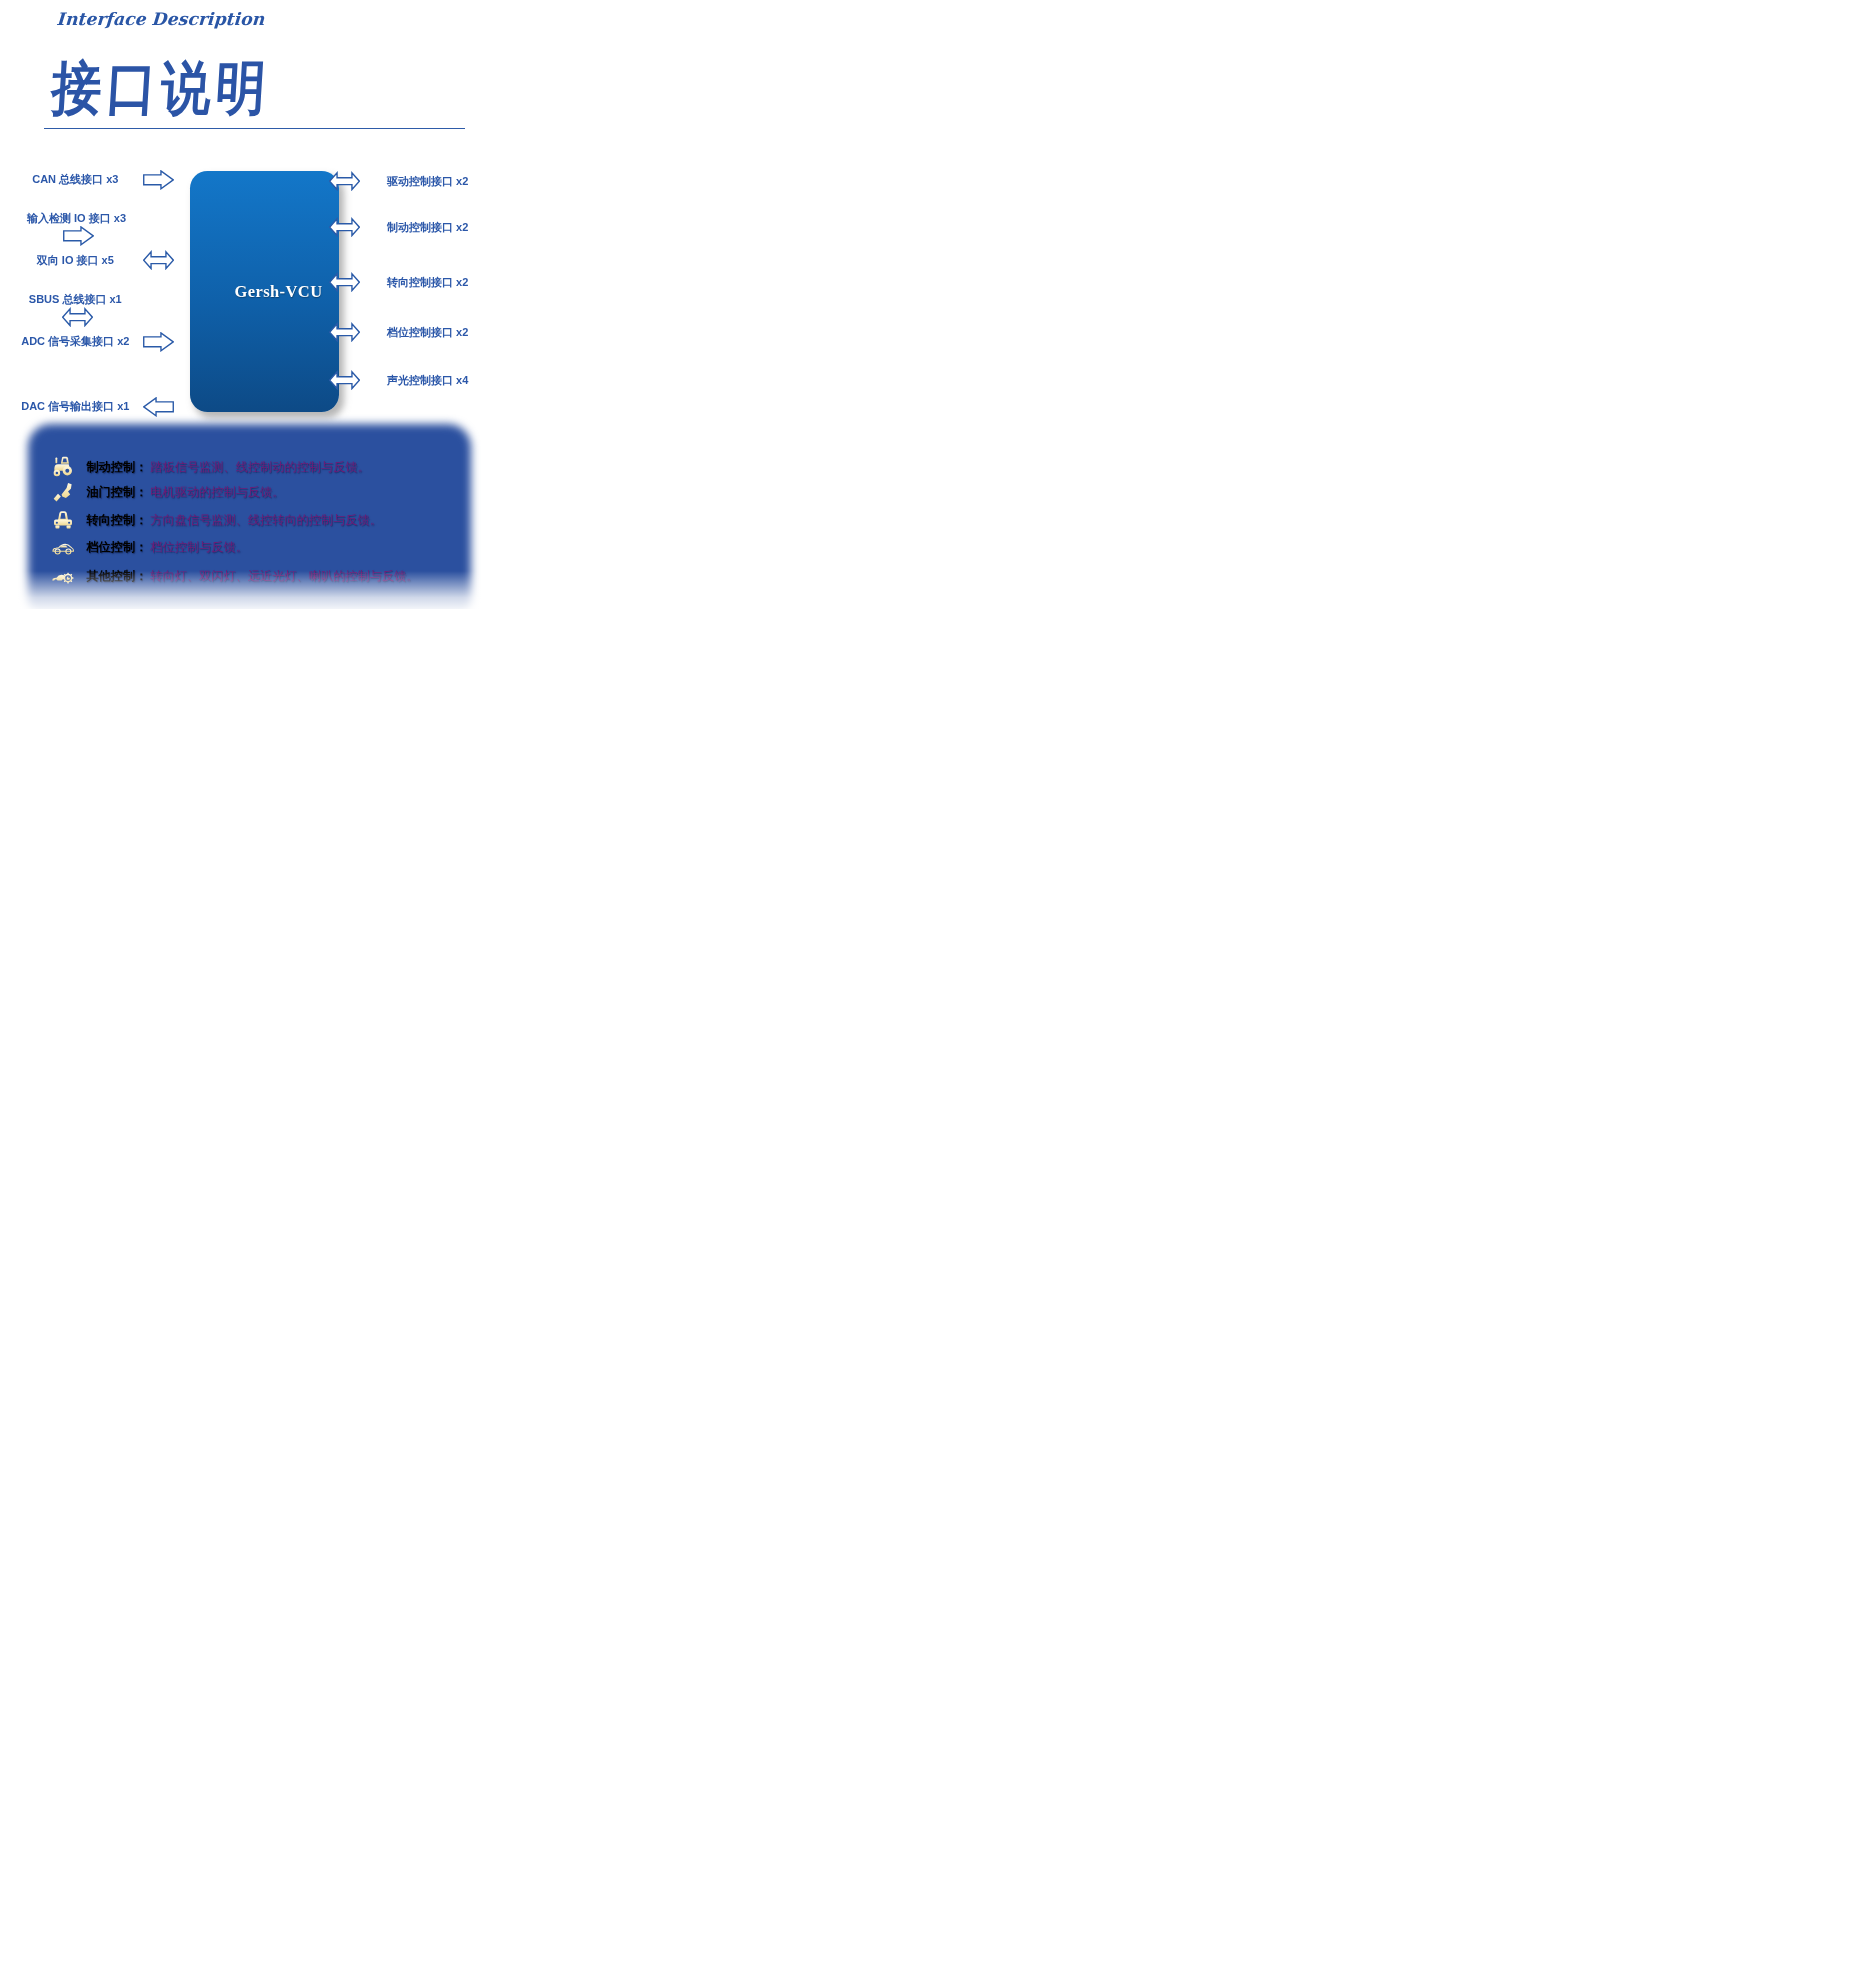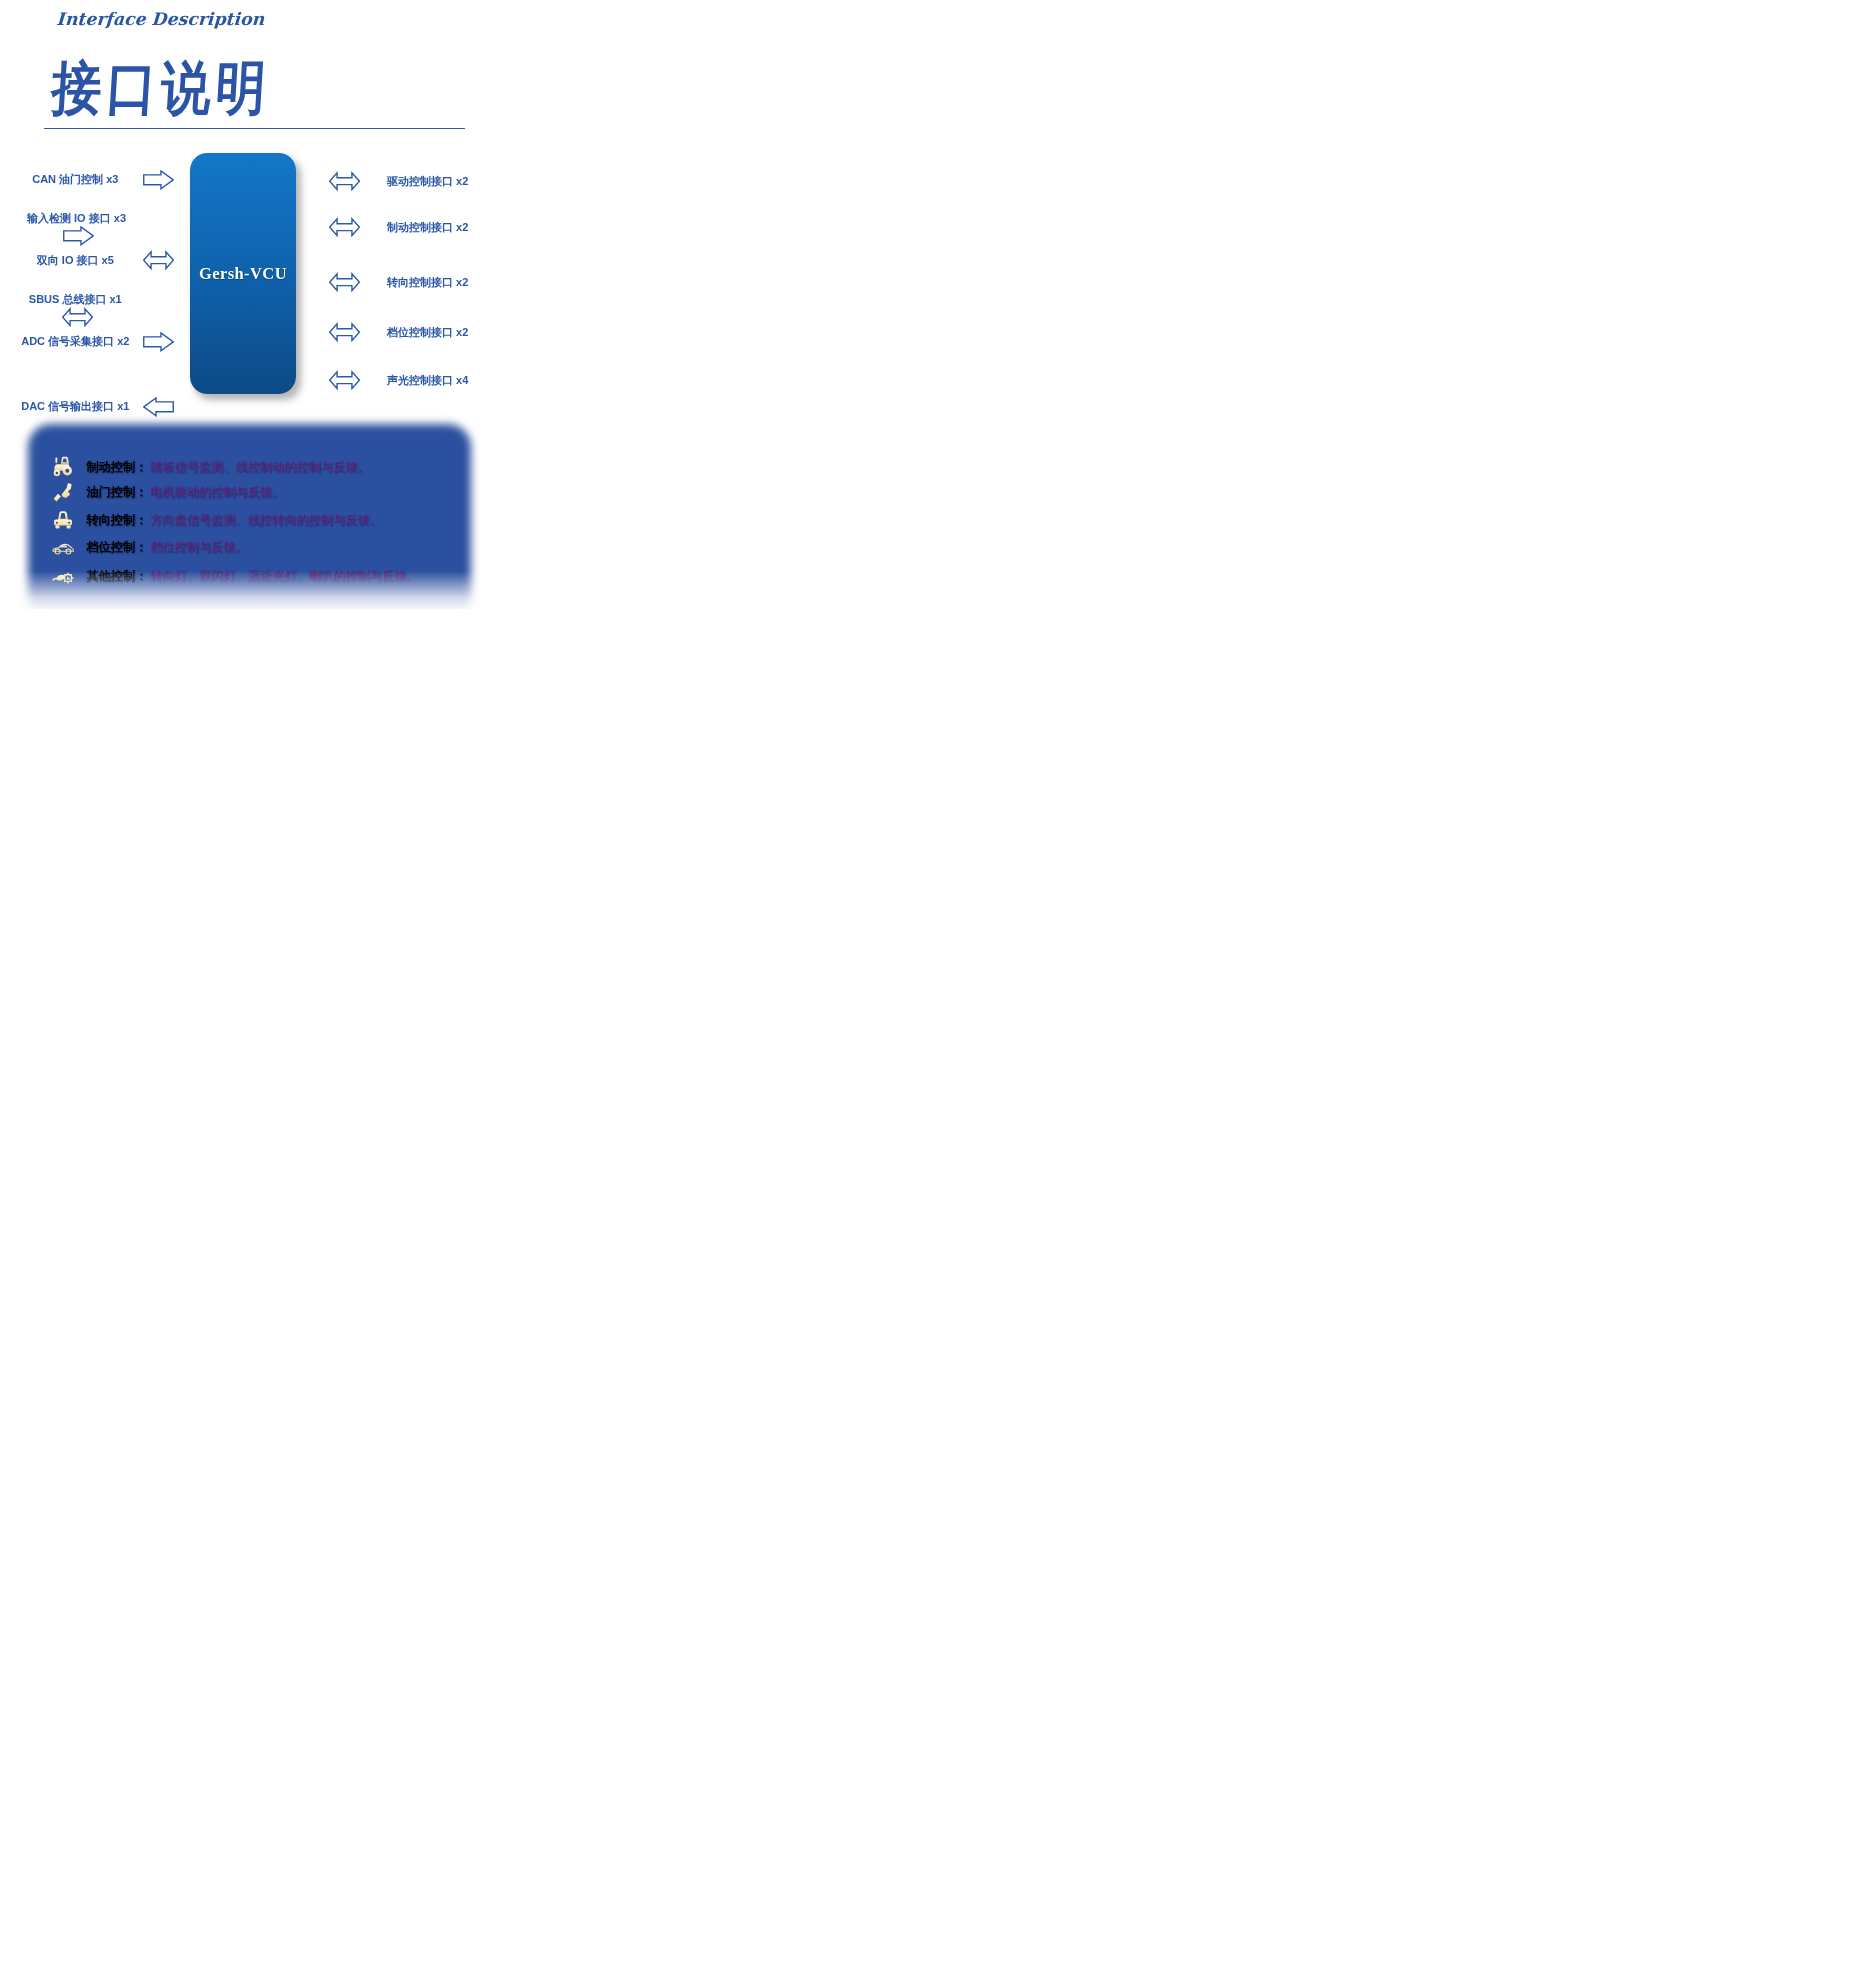--- a/index.html
+++ b/index.html
@@ -38,25 +38,25 @@
   }
   .left-row .iface-label{width:127px;}
   .right-row .iface-label{width:115px;}
   .arrow-box{flex:0 0 auto;}
   .left-row .arrow-box{margin-left:4.7px;}
   .right-row .arrow-box{margin-right:10.2px;}
   .arrow-box svg{display:block;}
 
   
   .vcu-box{
-    left:190px;top:153px;width:106px;height:241px;
+    left:190px;top:171px;width:121px;height:241px;
     border-radius:17.3px;
     background:linear-gradient(180deg,#1377C9 0%,#0F60A9 55%,#0D4A86 100%);
     box-shadow:4.7px 5.5px 7px rgba(110,110,110,.5);
-    display:flex;align-items:center;justify-content:center;
+    display:flex;align-items:center;justify-content:center;padding-left:28px;
   }
   .vcu-label{
     font-family:"Liberation Serif", serif;
     font-weight:bold;font-size:16.5px;color:#ffffff;
     letter-spacing:0.4px;
     text-shadow:0.4px 0.8px 1.2px rgba(0,0,0,.35);
   }
 
   
   .legend-panel{left:28px;top:424px;width:443px;height:198px;}
@@ -99,21 +99,21 @@
 
 <div class="abs subtitle">Interface Description</div>
 <div class="abs main-title">接口说明</div>
 <div class="abs divider"></div>
 
 <div class="abs vcu-box">
   <span class="vcu-label">Gersh-VCU</span>
 </div>
 
 <div class="iface-row left-row" style="left:11.8px;top:170px;">
-  <span class="iface-label">CAN 油门控制 x3</span>
+  <span class="iface-label">CAN 总线接口 x3</span>
   <span class="arrow-box">
     <svg width="31" height="19.7" viewBox="0 0 100 64">
         <path d="M2 16 L58 16 L58 3 L98 32 L58 61 L58 48 L2 48 Z" fill="#fff" stroke="#2A5AA8" stroke-width="4.5" stroke-linejoin="miter"></path>
       </svg>
   </span>
 </div>
 <div class="iface-row left-row" style="left:13px;top:211px;flex-direction:column;">
   <span class="iface-label">输入检测 IO 接口 x3</span>
   <span class="arrow-box">
     <svg width="31" height="19.7" viewBox="0 0 100 64">

